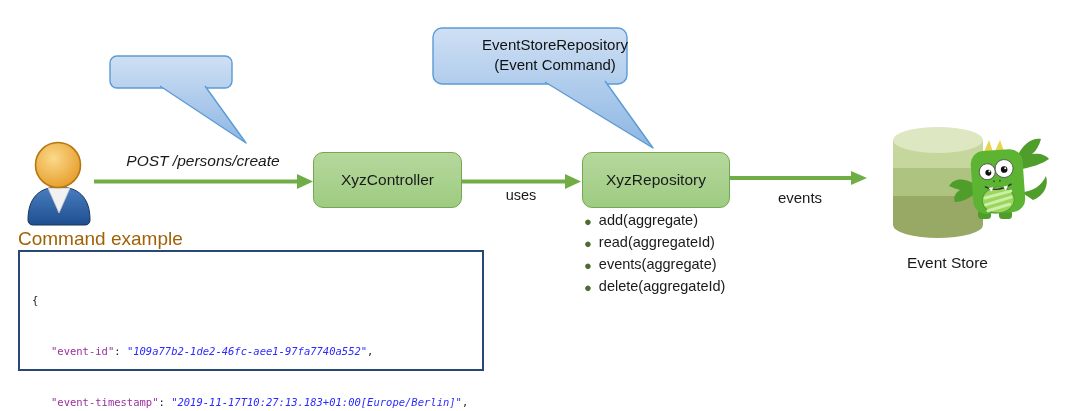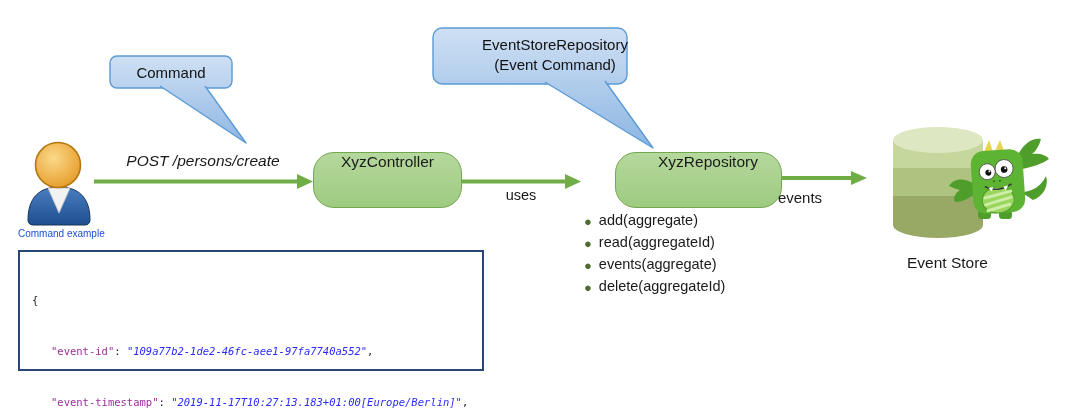--- a/index.html
+++ b/index.html
@@ -4,43 +4,43 @@
 <style>
   html,body{margin:0;padding:0;background:#fff;}
   .canvas{
     position:relative;width:1067px;height:411px;background:#ffffff;
     font-family:"Liberation Sans","DejaVu Sans",sans-serif;color:#1a1a1a;overflow:hidden;
   }
   .abs{position:absolute;}
   svg.layer{position:absolute;left:0;top:0;width:1067px;height:411px;}
 
   .node{
-    position:absolute;display:flex;justify-content:center;
+    position:absolute;display:flex;align-items:center;justify-content:center;
     background:linear-gradient(#b5d89d,#9ecb81);
-    border:1.6px solid #73a84e;border-radius:21px;
+    border:1.6px solid #73a84e;border-radius:10px;
     font-size:15.5px;color:#1a1a1a;
   }
   .node-controller{left:313px;top:152px;width:147px;height:54px;}
-  .node-repository{left:615px;top:152px;width:146px;height:54px;padding-left:19px;}
+  .node-repository{left:582px;top:152px;width:146px;height:54px;}
 
   .post-label{left:93px;top:152px;width:220px;text-align:center;font-size:15.5px;font-style:italic;}
   .uses-label{left:460px;top:187px;width:122px;text-align:center;font-size:14.5px;}
   .rw-label{left:738px;top:188px;width:124px;text-align:center;font-size:15px;line-height:19px;}
   .eventstore-label{left:868px;top:254px;width:120px;text-align:right;font-size:15.5px;}
 
   .callout-text{position:absolute;text-align:center;font-size:15px;line-height:20px;color:#111;}
   .callout1-text{left:110px;top:63px;width:122px;}
   .callout2-text{left:433px;top:35px;width:194px;padding-left:25px;}
 
   .methods{position:absolute;left:584px;top:212px;width:180px;}
   .method-item{display:flex;align-items:flex-start;height:22px;font-size:14.5px;}
   .method-item .dot{color:#4e6b30;font-size:13px;margin-right:7px;line-height:20px;}
   .method-item .bold{font-weight:normal;}
 
-  .code-title{left:18px;top:228px;font-size:10px;color:#1d4ed8;}
+  .code-title{left:18px;top:228px;font-size:19px;color:#a16207;}
   .code-box{
     position:absolute;left:18px;top:250px;width:466px;height:121px;
     border:2px solid #274777;background:#ffffff;box-sizing:border-box;
     font-family:"DejaVu Sans Mono","Liberation Mono",monospace;font-size:10.5px;
     padding:6px 0 0 12px;line-height:17px;white-space:pre;
   }
   .code-line{height:17px;}
   .code-line.indent{padding-left:19px;}
   .code-key{color:#9c2f9c;}
   .code-value{color:#2b2bff;font-style:italic;}
@@ -145,21 +145,20 @@
   <div class="node node-repository">
     <span>XyzRepository</span>
   </div>
 
   <div class="abs uses-label">uses</div>
 
   <div class="abs rw-label">
     <div>events</div>
   </div>
 
-  <div class="callout-text callout1-text">Command</div>
 
   <div class="callout-text callout2-text">
     <div>EventStoreRepository</div>
     <div>(Event Command)</div>
   </div>
 
   <div class="methods">
     <div class="method-item">
       <span class="dot">●</span>
       <span class="bold">add(aggregate)</span>

